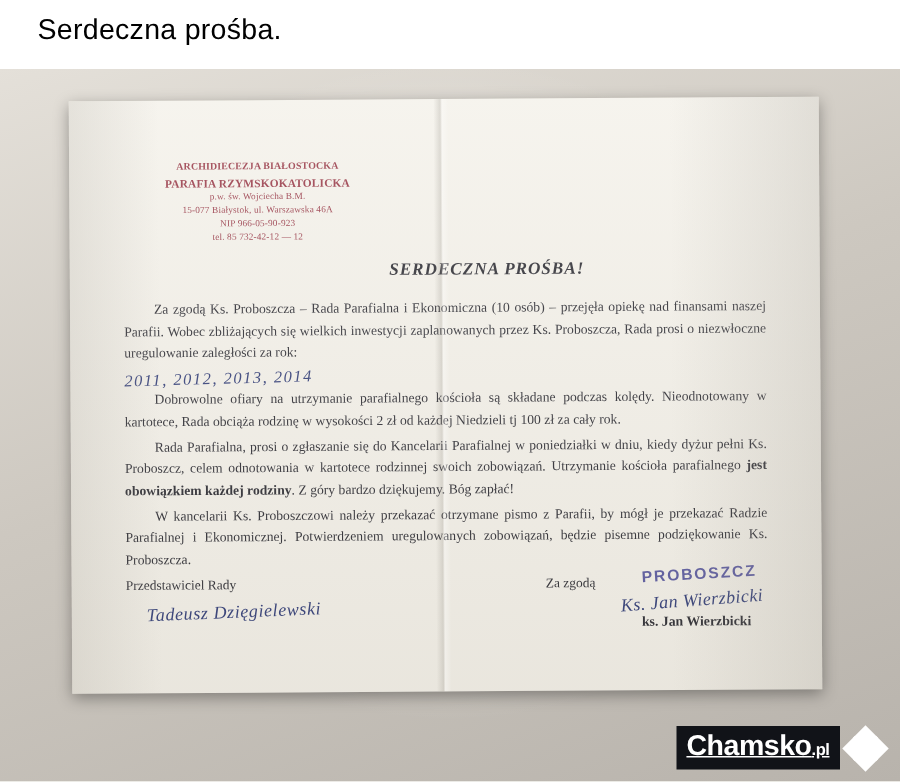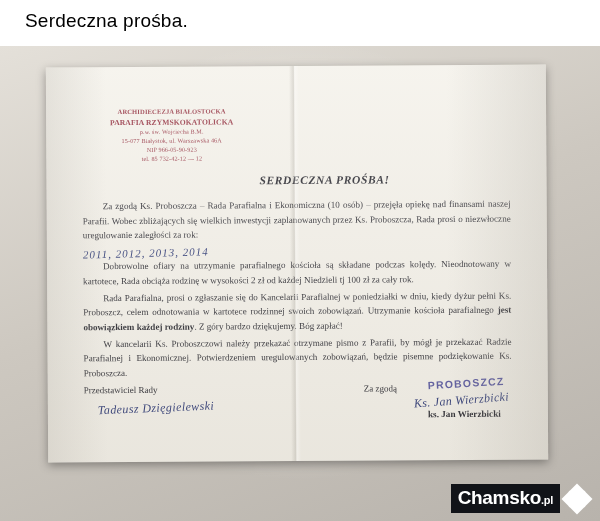--- a/index.html
+++ b/index.html
@@ -202,20 +202,21 @@
     gap: 4px;
   }
   .wm-box {
     background: #111318;
     color: #ffffff;
     font-family: "Liberation Sans", sans-serif;
     font-size: 19px;
     font-weight: bold;
     letter-spacing: -0.3px;
     padding: 3px 7px 4px 7px;
+    text-decoration: underline;
   }
   .wm-box .pl {
     font-size: 11px;
     font-weight: bold;
     vertical-align: baseline;
   }
   .wm-logo {
     width: 26px;
     height: 26px;
     position: relative;

